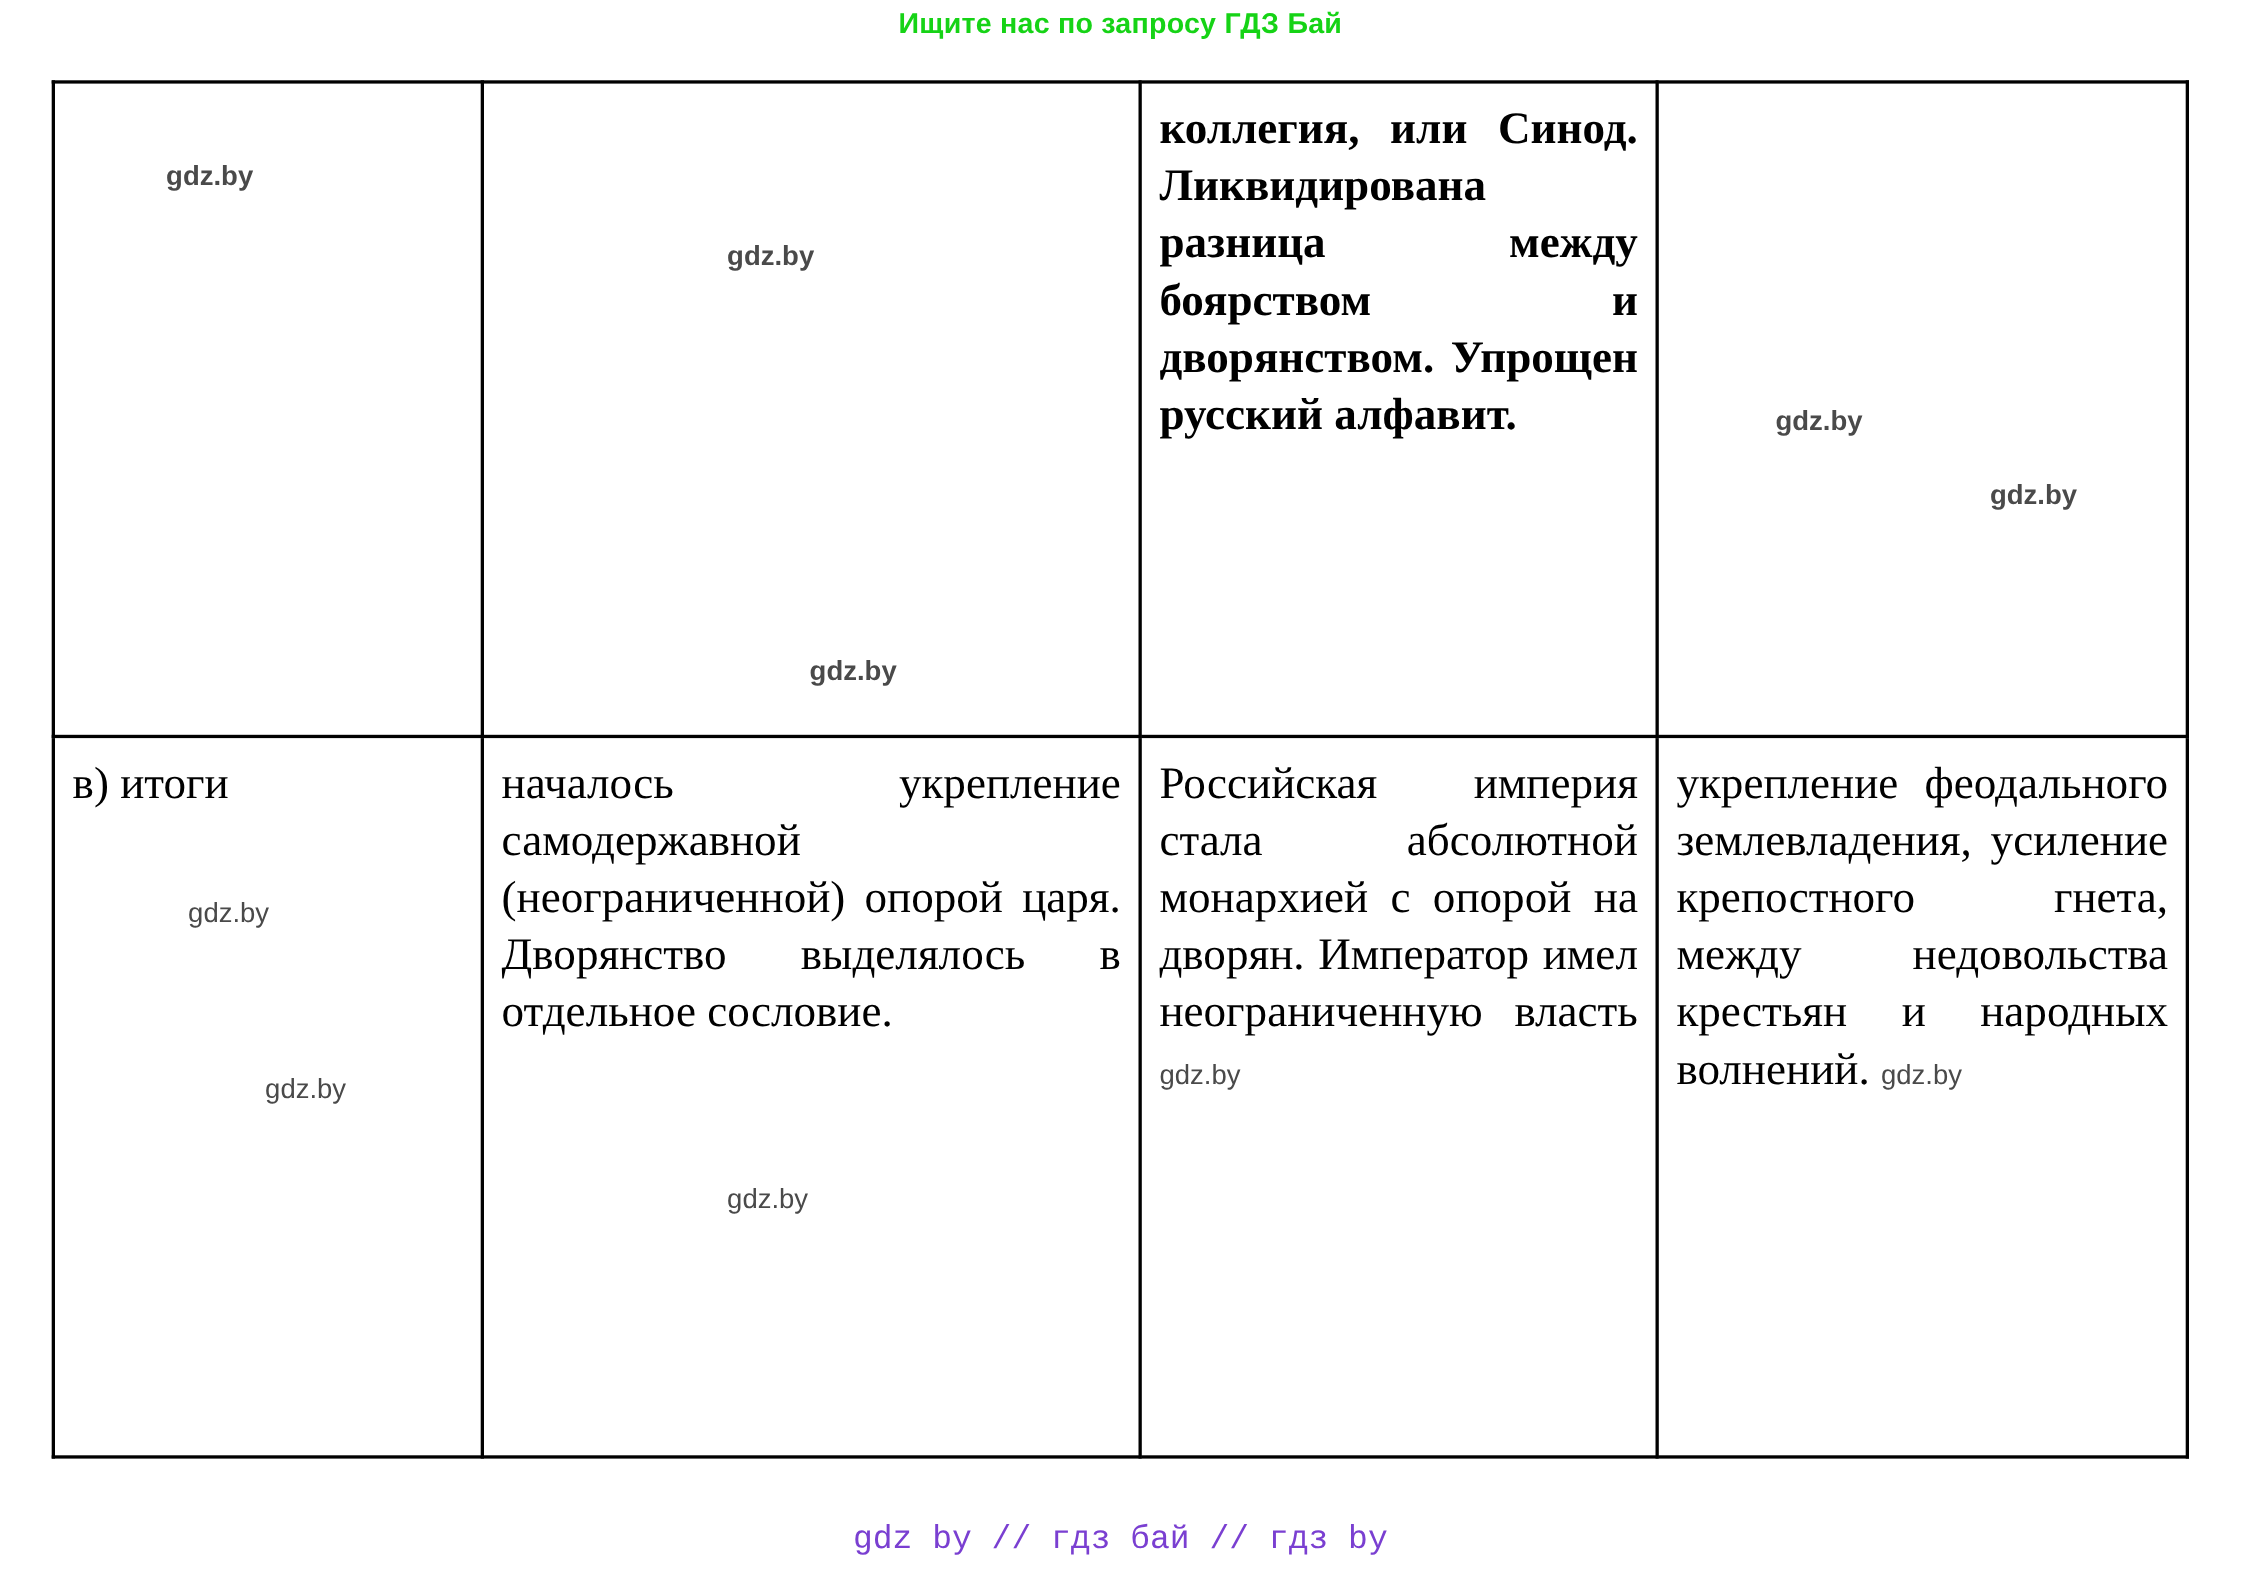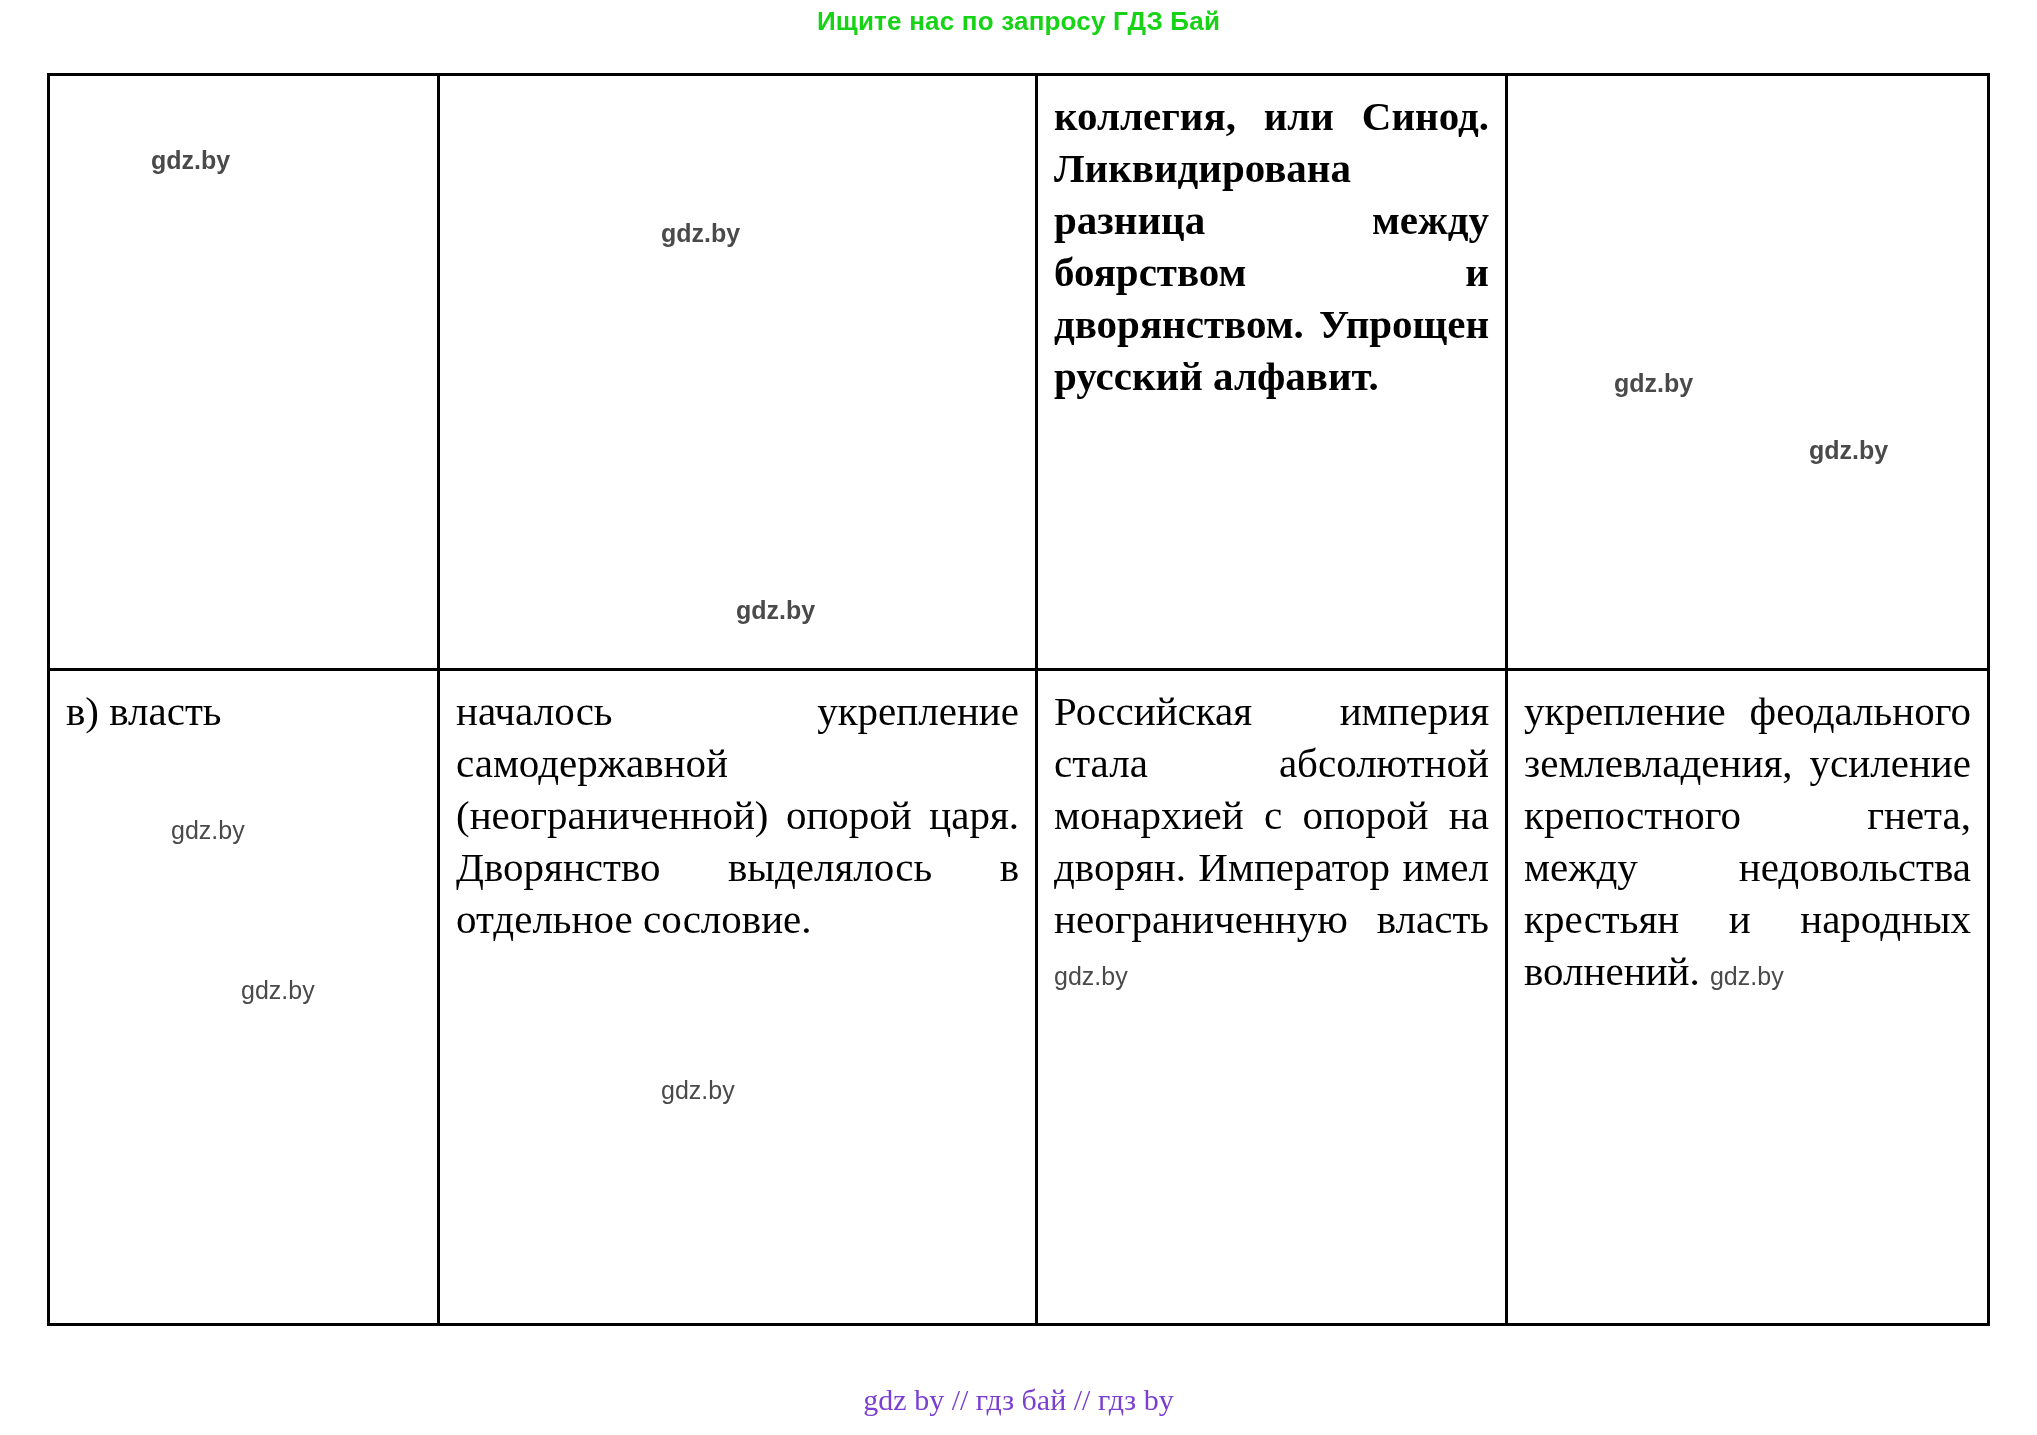--- a/index.html
+++ b/index.html
@@ -30,21 +30,21 @@
     color: #16d316;
     font-weight: bold;
     letter-spacing: 0.2px;
   }
   .bottom-banner {
     position: absolute;
     bottom: 18px;
     left: 0;
     width: 100%;
     text-align: center;
-    font-family: Liberation Serif, serif;
+    font-family: Liberation Mono, monospace;
     font-size: 30px;
     color: #7a3fd1;
   }
   table.doc-table {
     position: absolute;
     top: 73px;
     left: 47px;
     width: 1940px;
     border-collapse: collapse;
     table-layout: fixed;
@@ -135,21 +135,21 @@
             <span class="wm r1c4-wm-b">gdz.by</span>
             <span></span>
           </div>
         </td>
       </tr>
       <tr class="row2">
         <td>
           <div class="cell-inner">
             <span class="wm r2c1-wm-a">gdz.by</span>
             <span class="wm r2c1-wm-b">gdz.by</span>
-            <span>в) власть</span>
+            <span>в) итоги</span>
           </div>
         </td>
         <td>
           <div class="cell-inner justify">
             <span class="wm r2c2-wm">gdz.by</span>
             <span>началось укрепление самодержавной (неограниченной) опорой царя. Дворянство выделялось в отдельное сословие.</span>
           </div>
         </td>
         <td>
           <div class="cell-inner justify">

